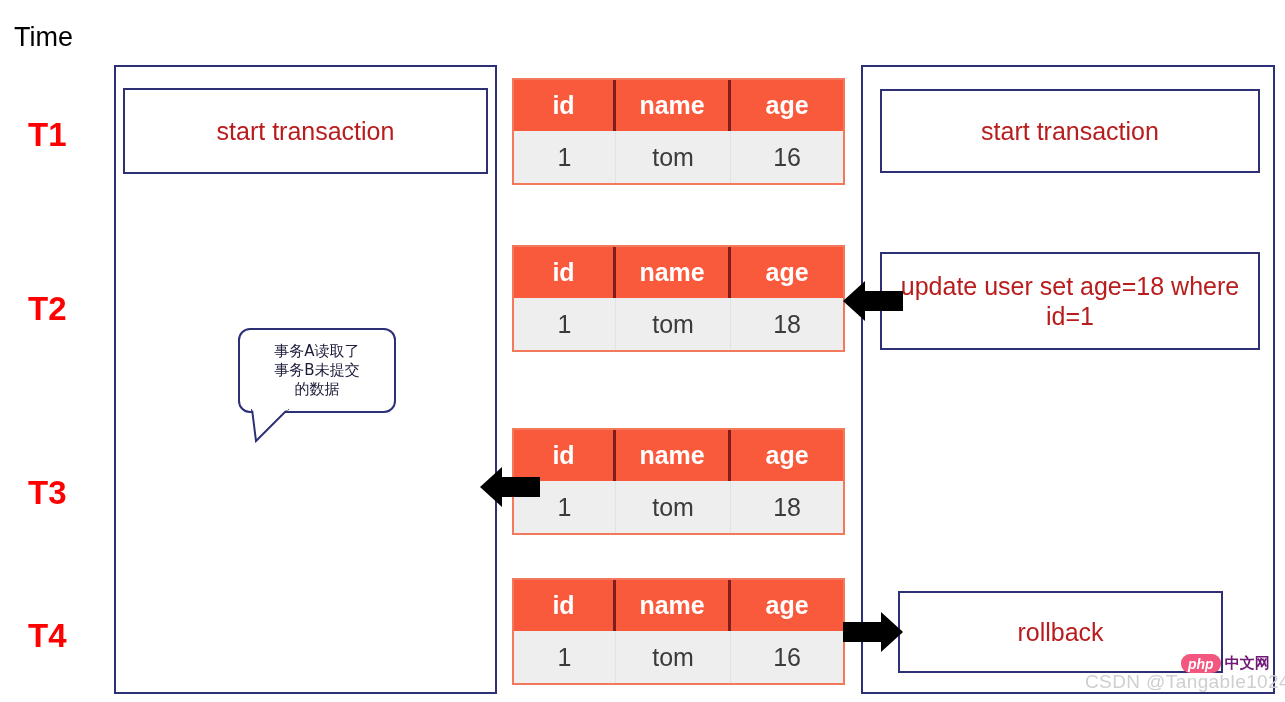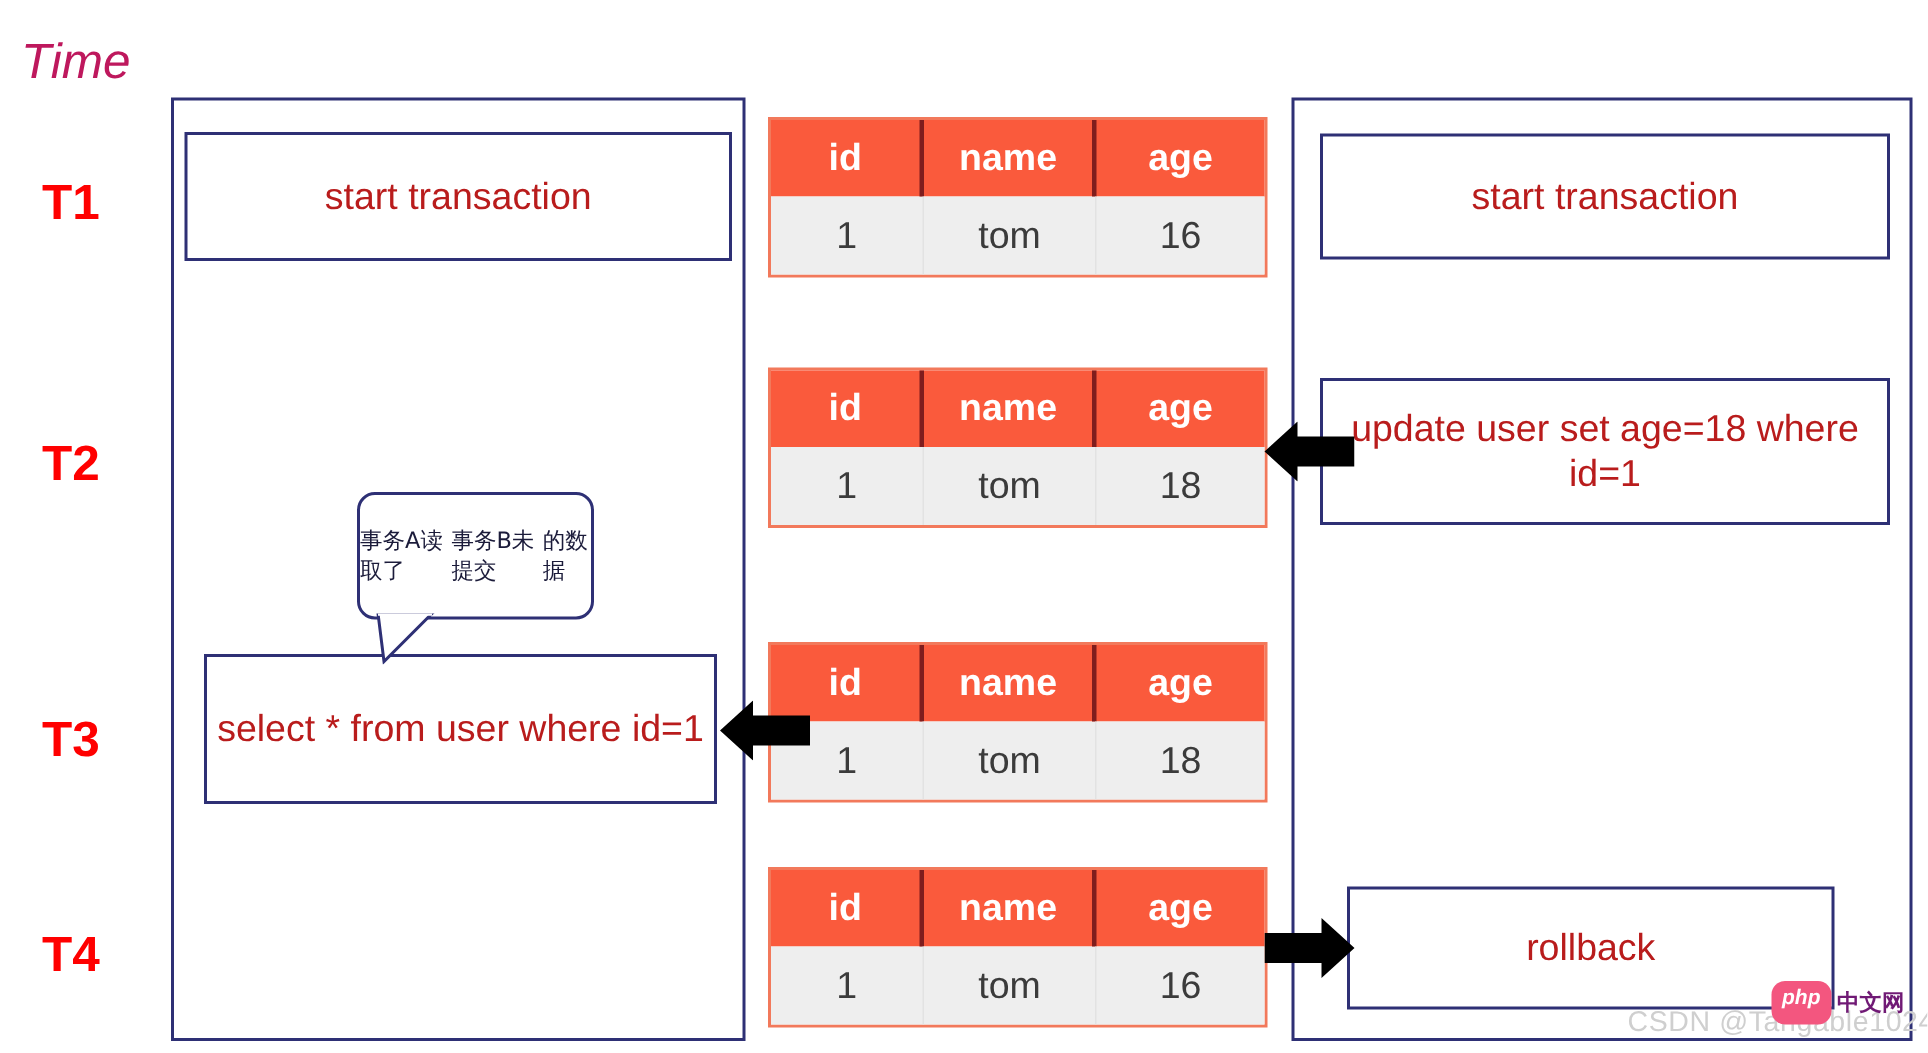--- a/index.html
+++ b/index.html
@@ -14,25 +14,24 @@
     position: relative;
     width: 1285px;
     height: 702px;
     background: #ffffff;
     overflow: hidden;
   }
 
   
   .hdr {
     position: absolute;
-    font-size: 33px;
-    color: #be185d;
+    font-size: 27px;
+    color: #000000;
     white-space: nowrap;
     line-height: 1;
-    font-style: italic;
   }
   #time-label   { left: 14px;  top: 24px; }
   #tx-a-label   { left: 207px; top: 26px; }
   #tx-b-label   { left: 954px; top: 26px; }
 
   
   .tick {
     position: absolute;
     color: #ff0000;
     font-weight: bold;
@@ -132,21 +131,21 @@
     position: absolute;
     left: 238px;
     top: 328px;
     width: 158px;
     height: 85px;
     border: 2px solid #2e3075;
     border-radius: 12px;
     background: #ffffff;
     box-sizing: border-box;
     display: flex;
-    flex-direction: row;
+    flex-direction: column;
     align-items: center;
     justify-content: center;
     font-size: 15px;
     color: #1b1b3a;
     line-height: 1.28;
     font-family: "DejaVu Sans", "Liberation Sans", sans-serif;
   }
   #callout-tail {
     position: absolute;
     left: 250px;
@@ -174,21 +173,21 @@
     gap: 4px;
   }
   #php-pill {
     background: #f3567f;
     border-radius: 9px;
     color: #ffffff;
     font-style: italic;
     font-weight: bold;
     font-size: 14px;
     line-height: 1;
-    padding: 3px 7px 12px 7px;
+    padding: 3px 7px 2px 7px;
   }
   #php-cn {
     color: #701a75;
     font-weight: bold;
     font-size: 15px;
     line-height: 1;
     font-family: "DejaVu Sans", "Liberation Sans", sans-serif;
   }
 </style>
 </head>
@@ -201,23 +200,20 @@
   <div class="tick" style="left:28px; top:118px;">T1</div>
   <div class="tick" style="left:28px; top:292px;">T2</div>
   <div class="tick" style="left:28px; top:476px;">T3</div>
   <div class="tick" style="left:28px; top:619px;">T4</div>
 
   <div class="column" id="column-a"></div>
   <div class="column" id="column-b"></div>
 
   <div class="stmt" id="stmt-a-t1">
     <span>start transaction</span>
-  </div>
-  <div class="stmt" id="stmt-a-t3">
-    <span>select * from user where id=1</span>
   </div>
 
   <div class="stmt" id="stmt-b-t1">
     <span>start transaction</span>
   </div>
   <div class="stmt" id="stmt-b-t2">
     <span>update user set age=18 where id=1</span>
   </div>
   <div class="stmt" id="stmt-b-t4">
     <span>rollback</span>

